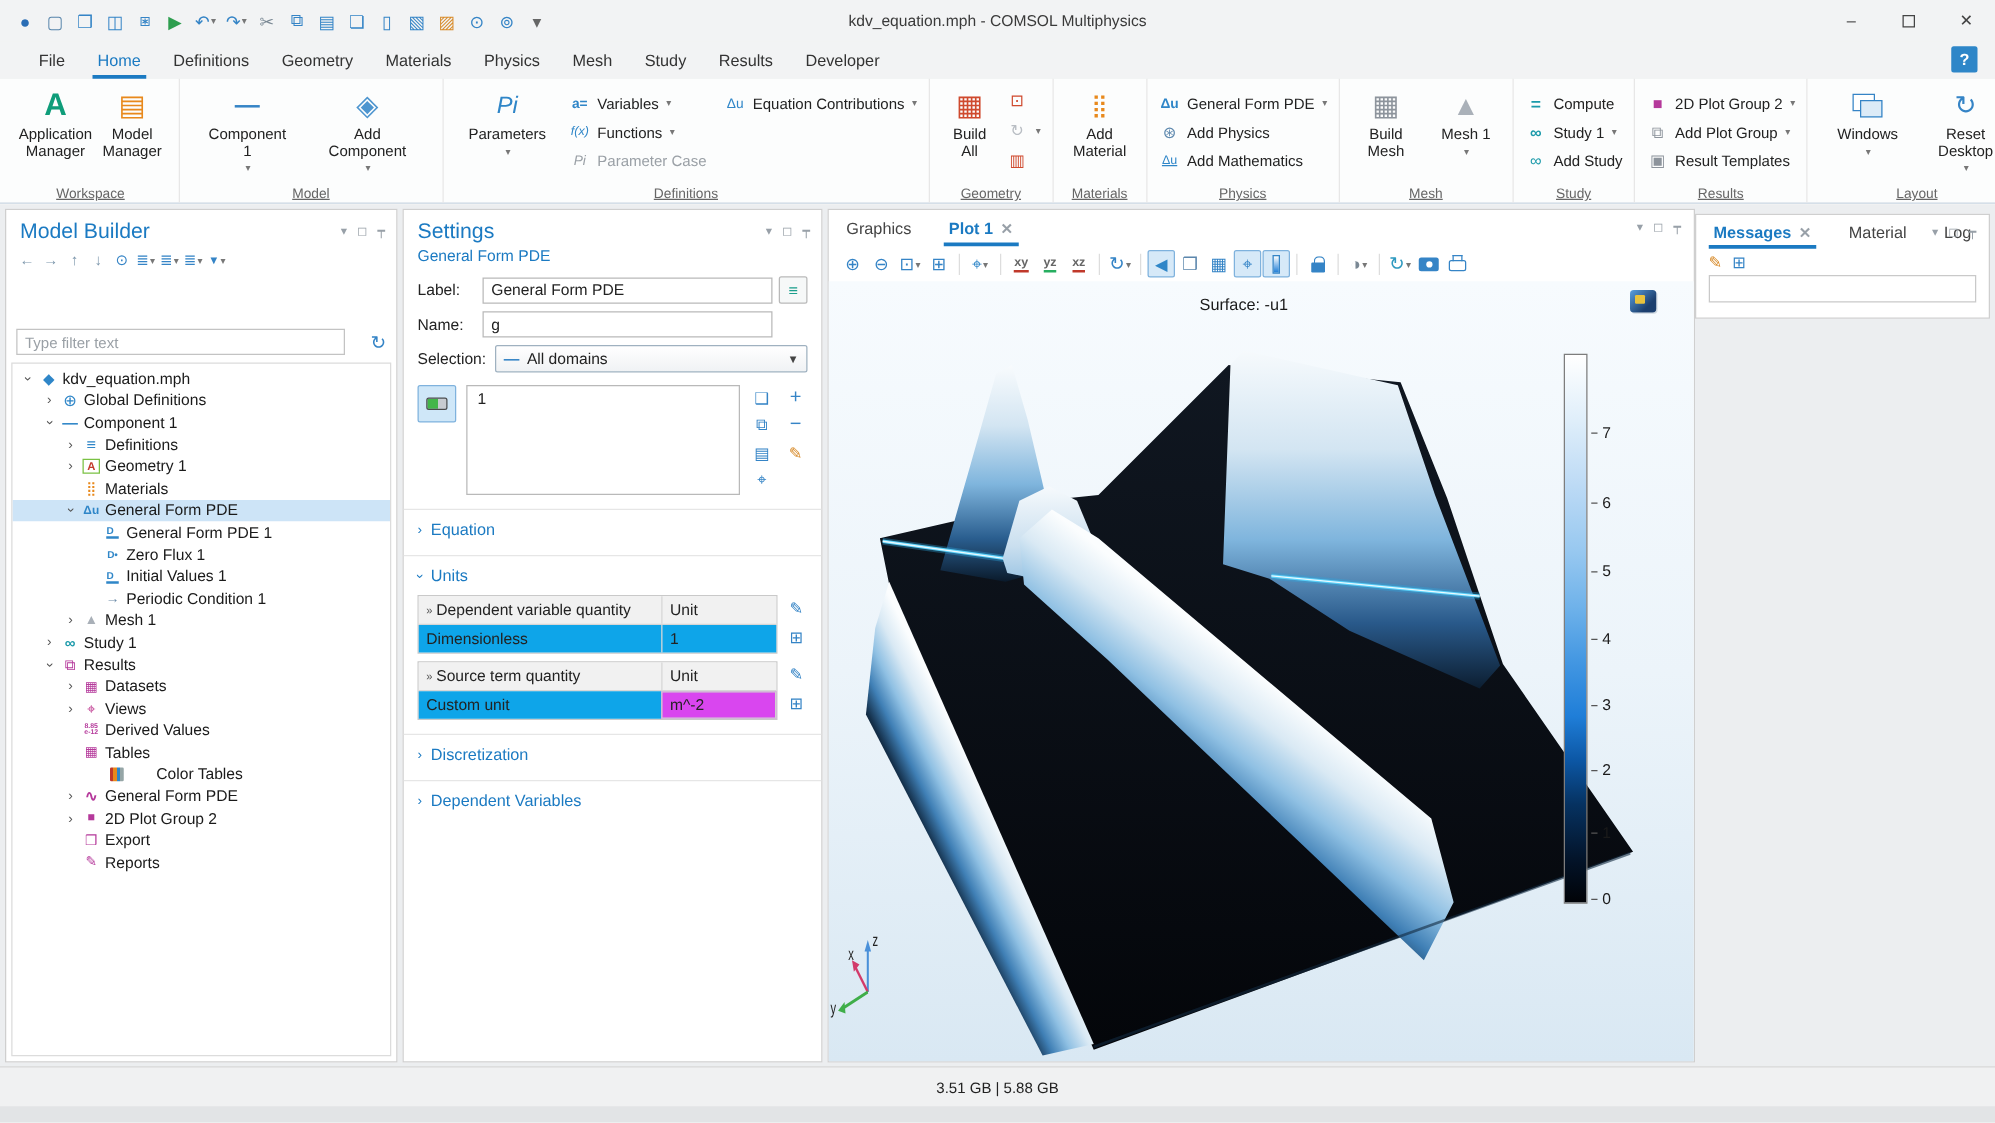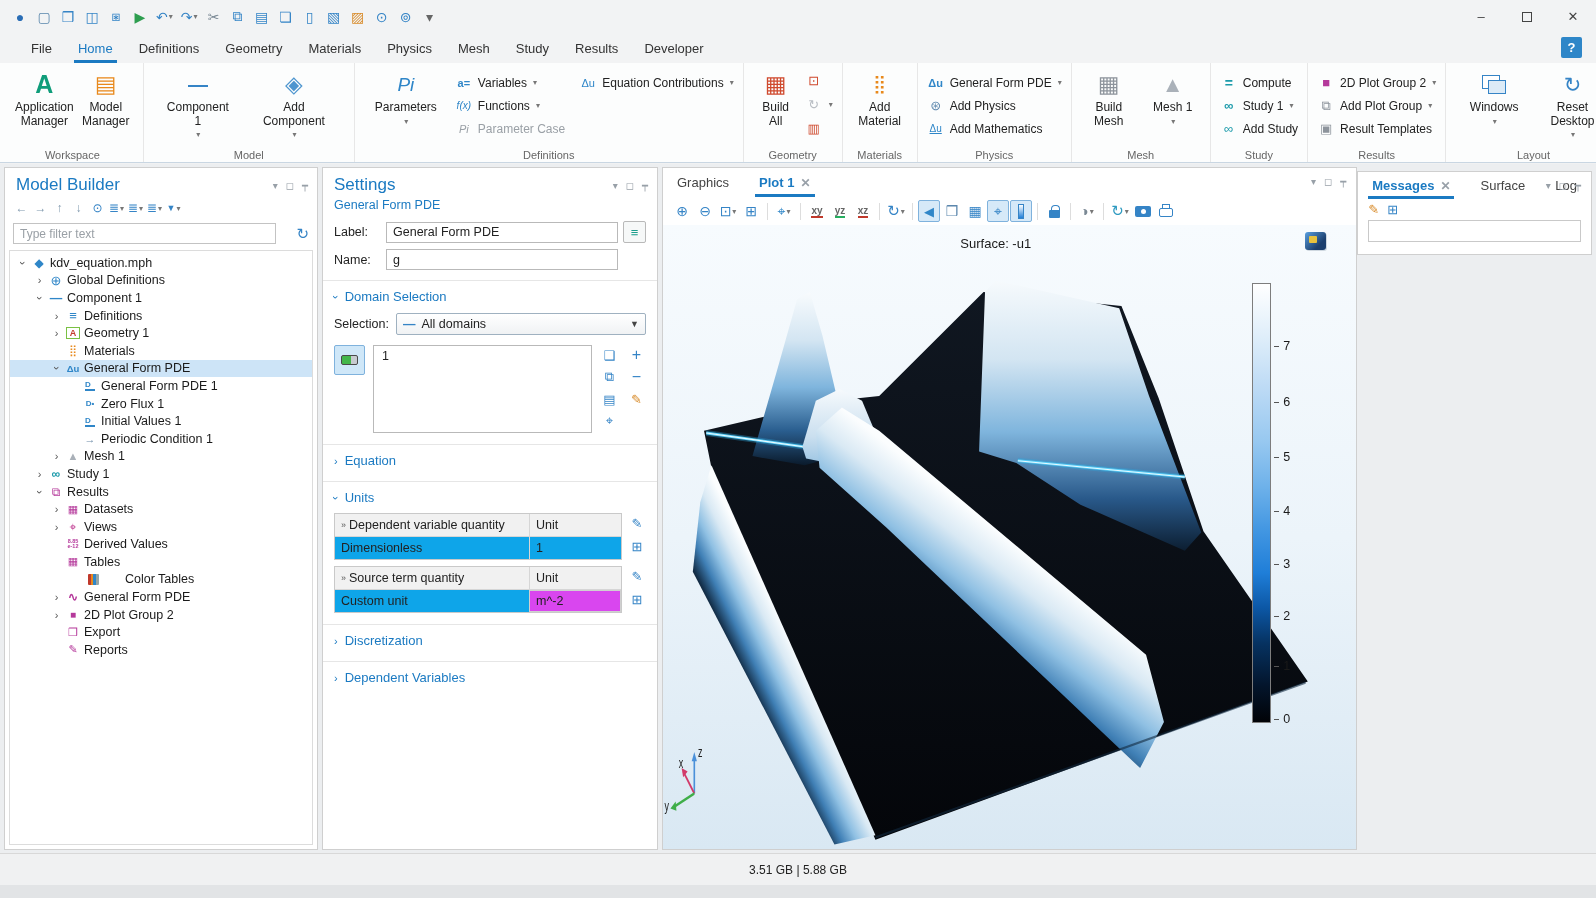--- a/index.html
+++ b/index.html
@@ -21,21 +21,21 @@
   
   .menubar { height:30px; display:flex; align-items:stretch; padding-left:18px; position:relative; background:#f2f3f4; }
   .menu-item { display:flex; align-items:center; padding:0 13px; font-size:13px; color:#333; position:relative; cursor:default; }
   .menu-item.active { color:#1b7ac2; }
   .menu-item.active::after { content:""; position:absolute; left:9px; right:9px; bottom:0; height:3px; background:#1b7ac2; }
   .help-btn { position:absolute; right:14px; top:4px; width:21px; height:21px; background:#2e86c8; color:#fff; border-radius:2px; display:flex; align-items:center; justify-content:center; font-weight:bold; font-size:13px; }
 
   
   .ribbon { height:100px; background:#fcfdfd; border-bottom:1px solid #c9d6e2; display:flex; padding:0 2px; }
   .rgroup { position:relative; display:flex; align-items:flex-start; padding:5px 9px 16px; border-right:1px solid #e7e7e7; }
-  .rcaption { position:absolute; bottom:1px; left:0; right:0; text-align:center; font-size:11px; color:#666; }
+  .rcaption { position:absolute; bottom:1px; left:0; right:0; text-align:center; font-size:11px; color:#666;text-decoration:underline; }
   .bigbtn { display:flex; flex-direction:column; align-items:center; min-width:56px; max-width:80px; padding:1px 4px; text-align:center; font-size:12px; line-height:13.5px; color:#222; cursor:default; }
   .bicon { height:32px; display:flex; align-items:center; justify-content:center; }
   .smallcol { display:flex; flex-direction:column; gap:4px; padding-top:5px; }
   .smallbtn { display:flex; align-items:center; gap:5px; height:19px; font-size:12px; color:#222; white-space:nowrap; cursor:default; }
   .sicon { width:18px; display:inline-flex; justify-content:center; align-items:center; font-size:12px; }
   .dim { color:#9aa0a6; }
 
   .ri { display:inline-flex; align-items:center; justify-content:center; }
   .ri-appbuilder::before { content:"A"; color:#0f9d7a; font-size:25px; font-weight:bold; }
   .ri-modelmanager::before { content:"▤"; color:#e8891c; font-size:23px; }
@@ -78,21 +78,21 @@
 
   .phead { display:flex; align-items:center; padding:7px 9px 2px 11px; }
   .ptitle { color:#1b7ac2; font-size:17px; }
   .psub { color:#1b7ac2; font-size:12.5px; padding:1px 11px 6px; }
   .pctrl { margin-left:auto; display:flex; gap:8px; color:#98a0a8; font-size:10px; align-items:center; }
   .pctrl span { cursor:default; }
 
   
   .mb-toolbar { display:flex; align-items:center; gap:2px; padding:2px 8px 4px; }
   .mbtn { display:inline-flex; align-items:center; justify-content:center; min-width:17px; height:18px; font-size:12px; color:#7f98ad; }
-  .filter-row { display:flex; align-items:center; gap:20px; padding:2px 8px 6px; }
+  .filter-row { display:flex; align-items:center; gap:20px; padding:2px 8px 6px;margin-top:40px; }
   .filter-row input { flex:1; height:21px; border:1px solid #c3c3c3; padding:0 6px; font-size:12px; font-family:inherit; color:#333; }
   .filter-row input::placeholder { color:#9aa0a6; }
   .refresh-glyph { color:#3584c6; font-size:15px; }
   .treebox { flex:1; border:1px solid #dcdcdc; margin:0 4px 4px; overflow:hidden; padding-top:3px; }
   .tree-row { display:flex; align-items:center; height:17.6px; font-size:12.5px; color:#1a1a1a; white-space:nowrap; cursor:default; }
   .tree-row.selected { background:#cde4f7; }
   .caret { width:13px; flex:none; text-align:center; font-size:11px; color:#555; }
   .caret.open { transform:rotate(90deg); }
   .ticon { width:20px; flex:none; display:inline-flex; justify-content:center; align-items:center; }
   .tlabel { padding-left:1px; }
@@ -277,20 +277,21 @@
         <span class="qbtn">
           <span class="qi" style="color: rgb(53, 132, 198);">⊙</span>
         </span>
         <span class="qbtn">
           <span class="qi" style="color: rgb(53, 132, 198);">⊚</span>
         </span>
         <span class="qbtn">
           <span class="qi" style="color: rgb(102, 102, 102);">▾</span>
         </span>
       </div>
+    <div class="win-title">kdv_equation.mph - COMSOL Multiphysics</div>
     <div class="winbtns">
       <div class="winbtn">–</div>
       <div class="winbtn">
           <span class="maxglyph"></span>
         </div>
       <div class="winbtn">✕</div>
     </div>
   </div>
 
   <div class="menubar">
@@ -665,24 +666,20 @@
       <div class="frow">
         <span class="cap">Label:</span>
         <input value="General Form PDE" style="">
         <span class="rename-btn"></span>
       </div>
       <div class="frow" style="padding-right:39px;">
         <span class="cap">Name:</span>
         <input value="g" style="">
       </div>
 
-      <div class="sect">
-        <span class="caret open">›</span>
-        <span>Domain Selection</span>
-      </div>
       <div class="selrow">
         <span class="cap">Selection:</span>
         <div class="dropdown">
           <span class="dash">—</span>
           <span>All domains</span>
           <span class="dd-caret">▼</span>
         </div>
       </div>
       <div class="domrow">
         <div class="active-btn">
@@ -963,21 +960,21 @@
         </div>
       </div>
 
       <div id="panel-messages">
         <div class="gtabs" style="height:27px;">
           <div class="gtab active">
             <span>Messages</span>
             <span class="tab-close">✕</span>
           </div>
           <div class="gtab">
-            <span>Surface</span>
+            <span>Material</span>
           </div>
           <div class="gtab">
             <span>Log</span>
           </div>
           <span class="pctrl">
               <span>▾</span>
               <span>◻</span>
               <span>┯</span>
             </span>
         </div>

